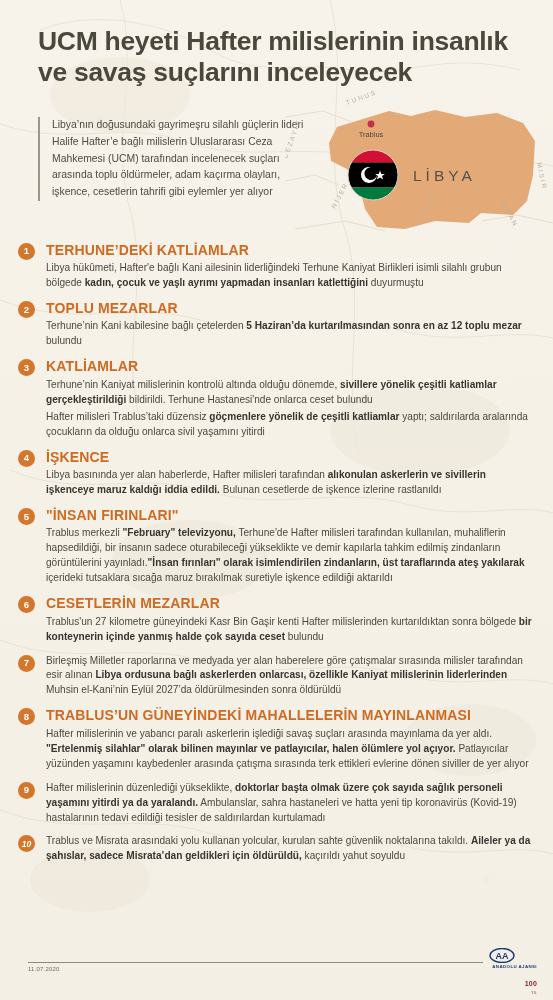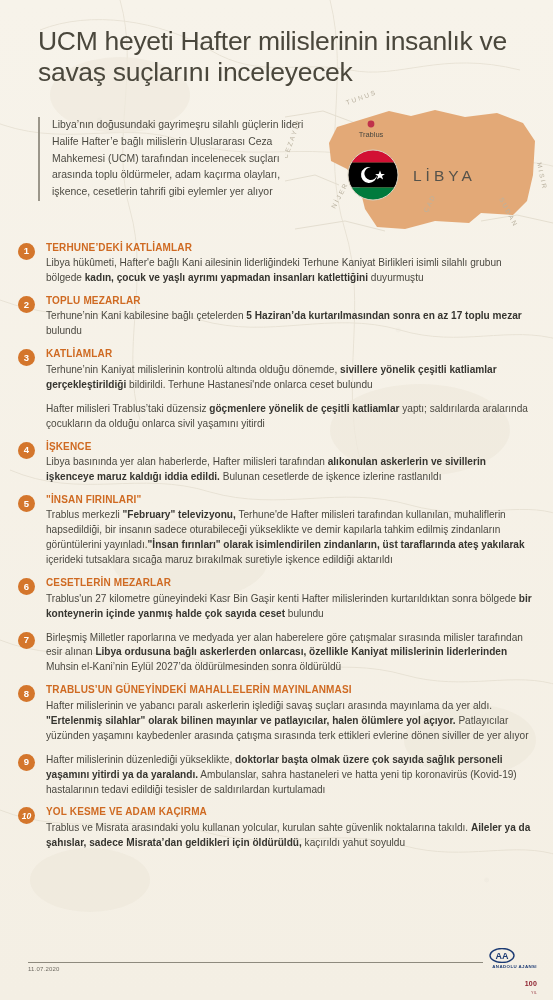--- a/index.html
+++ b/index.html
@@ -23,21 +23,21 @@
     box-sizing:border-box;
   }
   
   .wm{position:absolute;pointer-events:none;opacity:.55;}
   .wm svg{display:block;}
 
   
   .header{position:relative;padding:26px 28px 4px 38px;}
   .title{
     font-size:26.5px;line-height:1.18;
-    font-weight:normal;
+    font-weight:bold;
     letter-spacing:-0.3px;
     color:#4a473c;
     margin:0;
     max-width:470px;
   }
 
   
   .introwrap{position:relative;margin-top:14px;height:128px;}
   .intro{
     position:absolute;left:38px;top:0;width:252px;
@@ -59,31 +59,31 @@
     width:17px;height:17px;border-radius:50%;
     background:#d4762c;
     color:#fff;
     font-size:9.5px;font-weight:bold;
     display:flex;align-items:center;justify-content:center;
     line-height:1;
   }
   .badge.wide{font-size:8.6px;font-style:italic;}
   .ihead{
     color:#cf6a22;
-    font-size:10px;font-weight:bold;
+    font-size:14px;font-weight:bold;
     letter-spacing:.15px;
     margin:1px 0 2px 0;
     line-height:1.25;
   }
   .ibody{
     font-size:10.1px;line-height:1.48;
     color:#4a4840;
     margin:0 0 0 0;
   }
-  .ibody + .ibody{margin-top:9px;}
+  .ibody + .ibody{margin-top:2px;}
   .ibody b{color:#363530;font-weight:bold;}
 
   
   .footer{
     position:absolute;left:0;bottom:0;width:553px;height:48px;
   }
   .rule{
     position:absolute;left:28px;top:10px;width:455px;height:1px;
     background:#8e8a7e;
   }
@@ -183,21 +183,21 @@
 
   <div class="list">
       <div class="item">
         <div class="badge">1</div>
         <div class="ihead">TERHUNE’DEKİ KATLİAMLAR</div>
         <p class="ibody"><span>Libya hükûmeti, Hafter'e bağlı Kani ailesinin liderliğindeki Terhune Kaniyat Birlikleri isimli silahlı grubun bölgede </span><b>kadın, çocuk ve yaşlı ayrımı yapmadan insanları katlettiğini</b><span> duyurmuştu</span></p>
       </div>
       <div class="item">
         <div class="badge">2</div>
         <div class="ihead">TOPLU MEZARLAR</div>
-        <p class="ibody"><span>Terhune’nin Kani kabilesine bağlı çetelerden </span><b>5 Haziran’da kurtarılmasından sonra en az 17 toplu mezar</b><span> bulundu</span></p>
+        <p class="ibody"><span>Terhune’nin Kani kabilesine bağlı çetelerden </span><b>5 Haziran’da kurtarılmasından sonra en az 12 toplu mezar</b><span> bulundu</span></p>
       </div>
       <div class="item">
         <div class="badge">3</div>
         <div class="ihead">KATLİAMLAR</div>
         <p class="ibody"><span>Terhune’nin Kaniyat milislerinin kontrolü altında olduğu dönemde, </span><b>sivillere yönelik çeşitli katliamlar gerçekleştirildiği</b><span> bildirildi. Terhune Hastanesi'nde onlarca ceset bulundu</span></p>
         <p class="ibody"><span>Hafter milisleri Trablus’taki düzensiz </span><b>göçmenlere yönelik de çeşitli katliamlar</b><span> yaptı; saldırılarda aralarında çocukların da olduğu onlarca sivil yaşamını yitirdi</span></p>
       </div>
       <div class="item">
         <div class="badge">4</div>
         <div class="ihead">İŞKENCE</div>
@@ -221,21 +221,20 @@
         <div class="badge">8</div>
         <div class="ihead">TRABLUS’UN GÜNEYİNDEKİ MAHALLELERİN MAYINLANMASI</div>
         <p class="ibody"><span>Hafter milislerinin ve yabancı paralı askerlerin işlediği savaş suçları arasında mayınlama da yer aldı. </span><b>"Ertelenmiş silahlar" olarak bilinen mayınlar ve patlayıcılar, halen ölümlere yol açıyor.</b><span> Patlayıcılar yüzünden yaşamını kaybedenler arasında çatışma sırasında terk ettikleri evlerine dönen siviller de yer alıyor</span></p>
       </div>
       <div class="item">
         <div class="badge">9</div>
         <p class="ibody"><span>Hafter milislerinin düzenlediği yükseklikte, </span><b>doktorlar başta olmak üzere çok sayıda sağlık personeli yaşamını yitirdi ya da yaralandı.</b><span> Ambulanslar, sahra hastaneleri ve hatta yeni tip koronavirüs (Kovid-19) hastalarının tedavi edildiği tesisler de saldırılardan kurtulamadı</span></p>
       </div>
       <div class="item">
         <div class="badge wide">10</div>
-        <div class="ihead">YOL KESME VE ADAM KAÇIRMA</div>
         <p class="ibody"><span>Trablus ve Misrata arasındaki yolu kullanan yolcular, kurulan sahte güvenlik noktalarına takıldı. </span><b>Aileler ya da şahıslar, sadece Misrata’dan geldikleri için öldürüldü,</b><span> kaçırıldı yahut soyuldu</span></p>
       </div>
     </div>
 
   <div class="footer">
     <div class="rule"></div>
     <div class="date">11.07.2020</div>
     <div class="logos">
       <svg class="aa-mark" width="26" height="15" viewBox="0 0 26 15" aria-hidden="true">
         <ellipse cx="13" cy="7.5" rx="12" ry="7" fill="none" stroke="#1b3a73" stroke-width="1.4"></ellipse>

